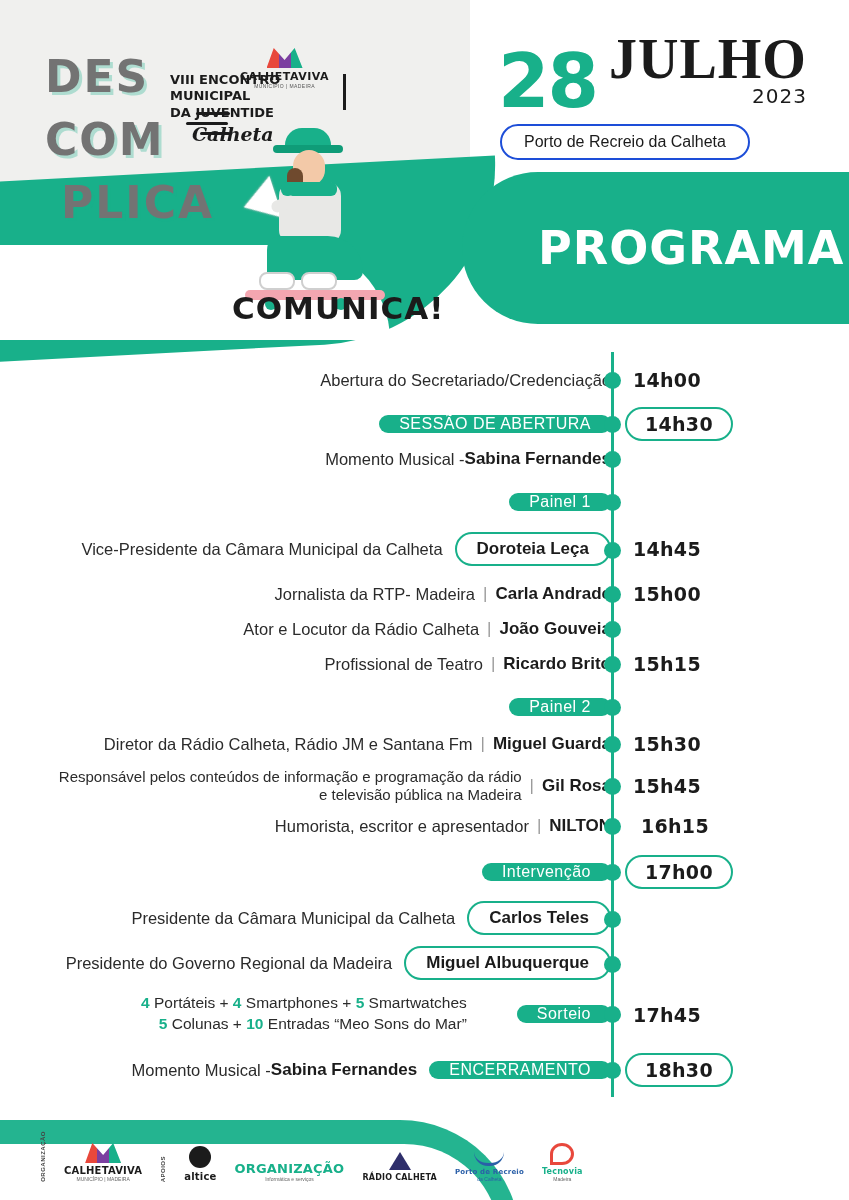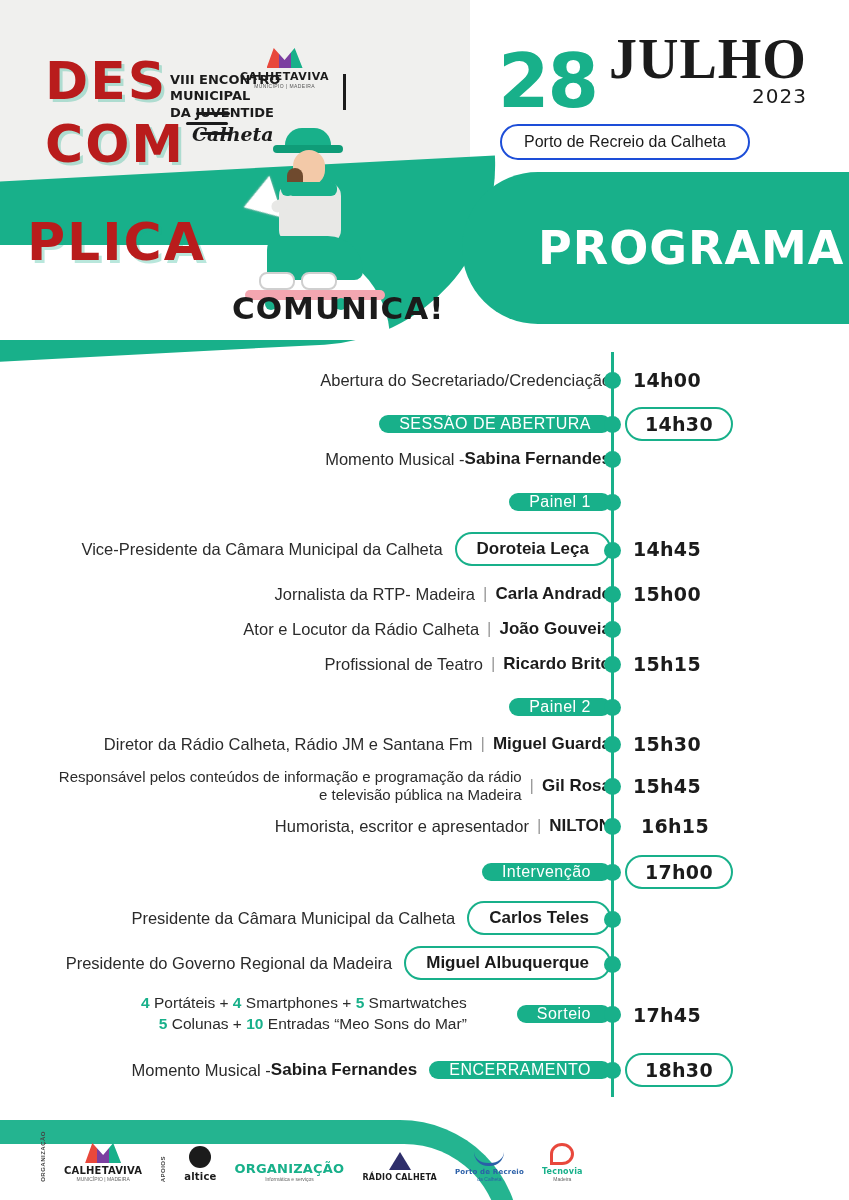--- a/index.html
+++ b/index.html
@@ -38,29 +38,29 @@
     left: -30px; top: 245px;
     width: 420px; height: 95px;
     background: #ffffff;
     border-radius: 0 200px 0 0;
   }
 
   .des-word {
     position: absolute;
     font-family: "DejaVu Sans", sans-serif;
     font-weight: bold;
-    font-size: 52px;
+    font-size: 44px;
     letter-spacing: 2px;
-    color: #b91c1c;
+    color: #737373;
     text-shadow: 3px 3px 0 rgba(24,176,138,0.30);
     line-height: 1;
   }
   #w-des  { left: 45px; top: 55px; }
   #w-com  { left: 45px; top: 118px; }
-  #w-plica{ left: 27px; top: 181px; margin-top: 35px; }
+  #w-plica{ left: 61px; top: 181px; }
 
   .logo-small {
     position: absolute;
     left: 240px; top: 48px;
     text-align: center;
   }
   .logo-small .cv-mark {
     font-family: "DejaVu Sans", sans-serif;
     font-weight: bold;
     font-size: 11px;

